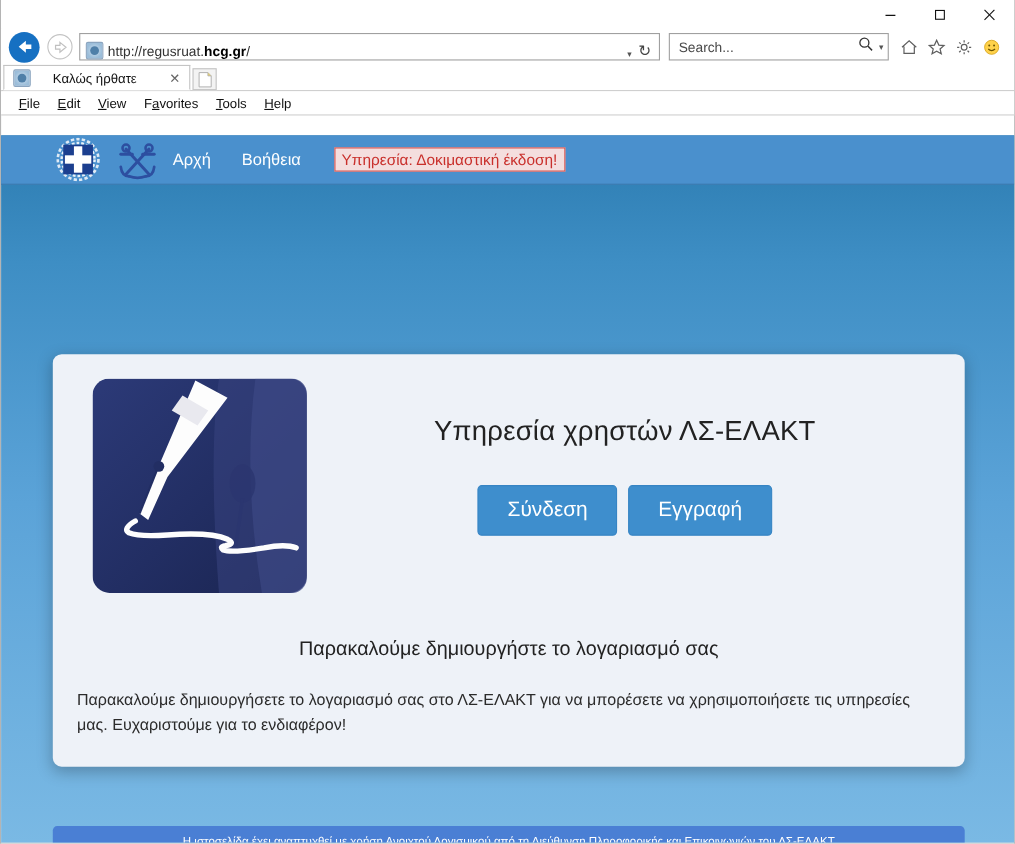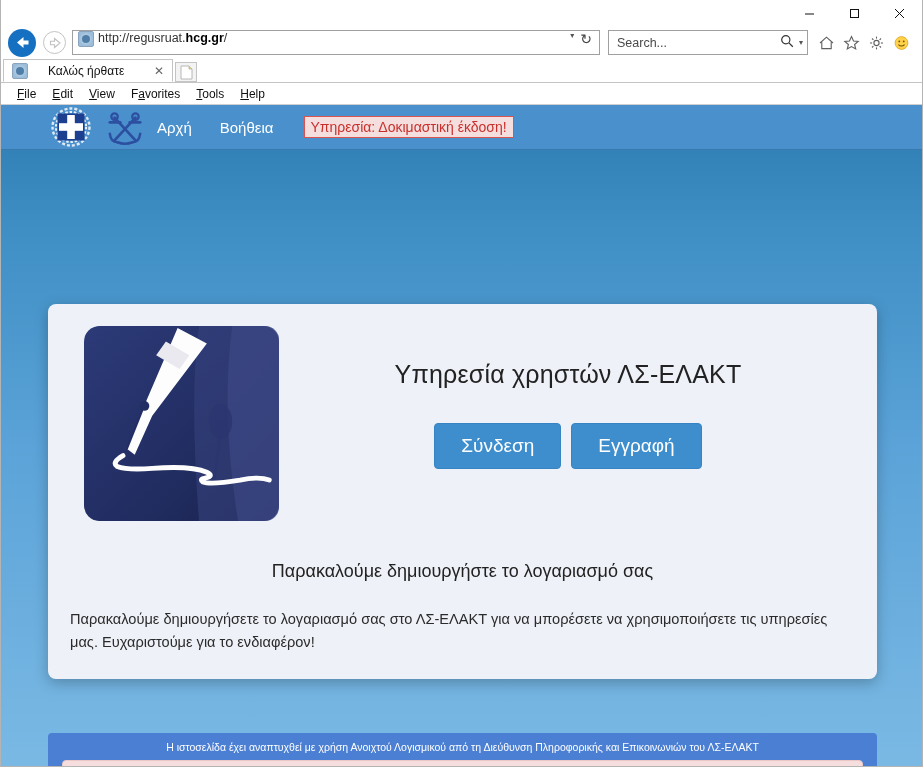--- a/index.html
+++ b/index.html
@@ -44,21 +44,21 @@
     width: 30px; height: 30px; display:flex; align-items:center; justify-content:center;
     flex: none;
   }
   .nav-fwd .circle {
     width: 23px; height: 23px; border-radius: 50%;
     border: 1px solid #c3c3c3; display:flex; align-items:center; justify-content:center;
   }
   .addressbar {
     flex: 1 1 auto; height: 25px; margin-left: 3px;
     border: 1px solid #a0a0a0; background: #fff;
-    display: flex; align-items: flex-start; padding: 0 3px;
+    display: flex; align-items: flex-end; padding: 0 3px;
     min-width: 0;
   }
   .fav-ico {
     width: 16px; height: 16px; flex: none; margin: 0 4px 0 2px;
     border: 1px solid #8aa4bf; border-radius: 2px;
     background: radial-gradient(circle at 50% 50%, #cfe0f0 0%, #9bbdd9 70%);
     position: relative;
   }
   .fav-ico::before {
     content:""; position:absolute; left:3px; top:3px; width:8px; height:8px;
@@ -106,20 +106,21 @@
     border-bottom: 1px solid #cfcfcf;
     font-size: 12px; color:#111;
   }
   .menurow > span { padding: 2px 8px; }
   .menurow u { text-decoration: underline; }
 
   
   .page {
     flex: 1 1 auto; position: relative; overflow: hidden;
     background: linear-gradient(to bottom, #2b7bb0 0%, #3e8ec4 18%, #5ba3d8 52%, #7ab9e4 100%);
+    margin-top: 18px;
   }
   .navbar {
     height: 45px; background: #4a90cd;
     display:flex; align-items:center; gap: 0;
     padding-left: 50px;
     border-bottom: 1px solid #3a79ad;
   }
   .emblem { width: 40px; height: 40px; flex:none; }
   .anchors { width: 40px; height: 36px; flex:none; margin-left: 12px; }
   .navlink {

